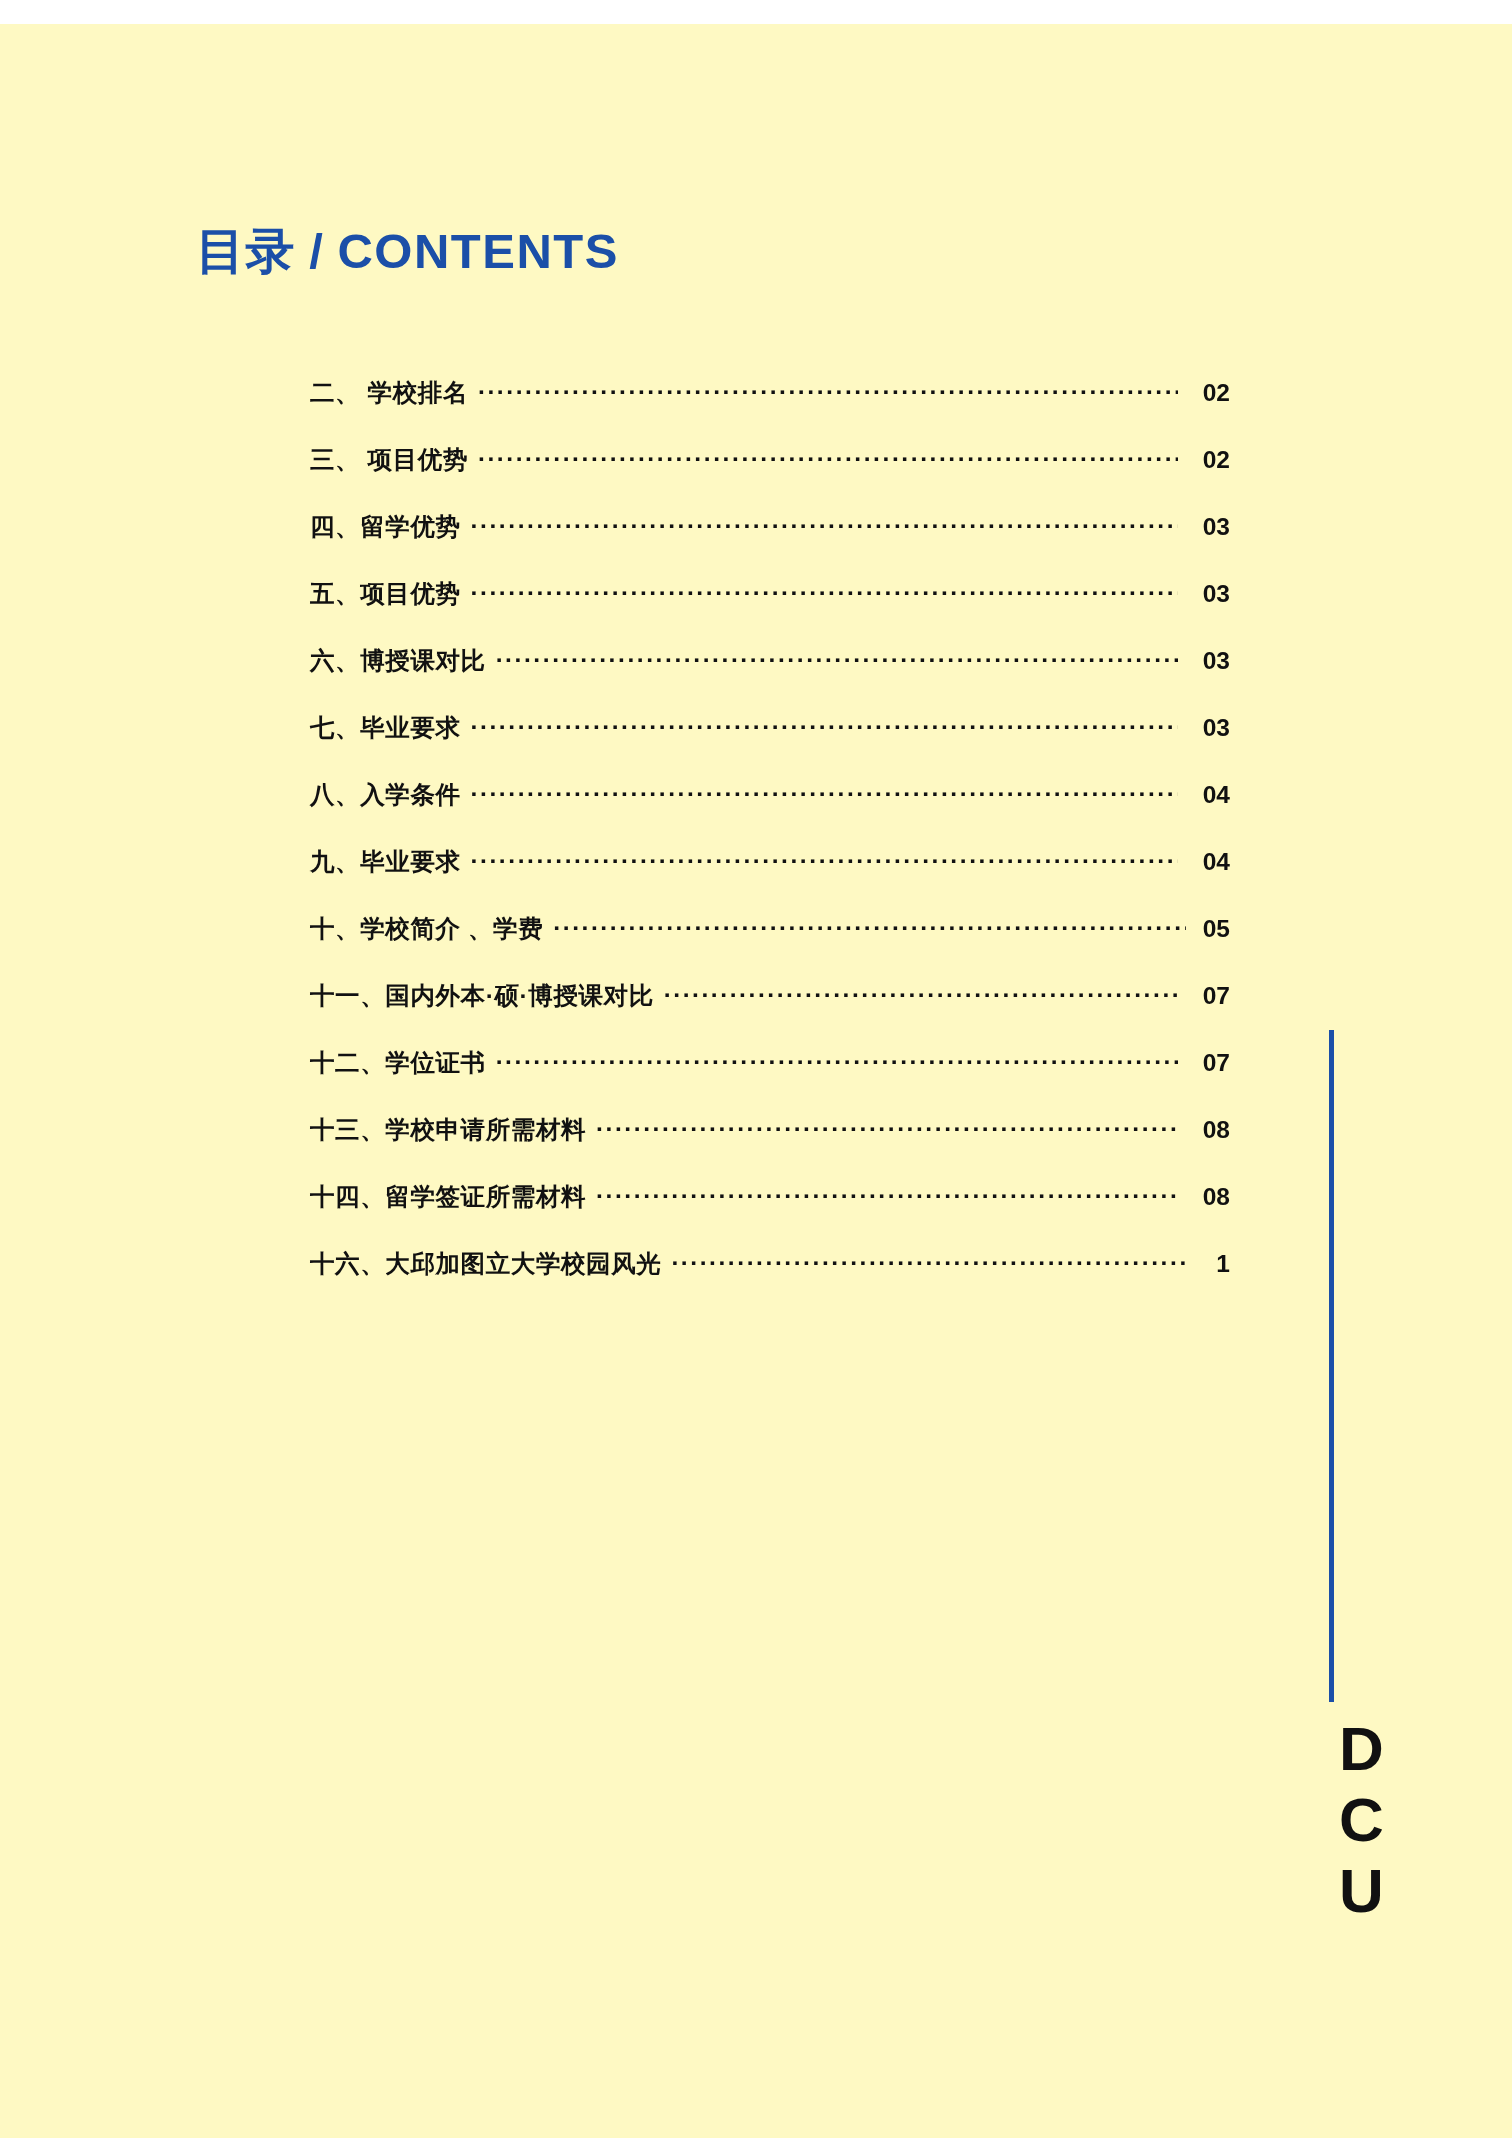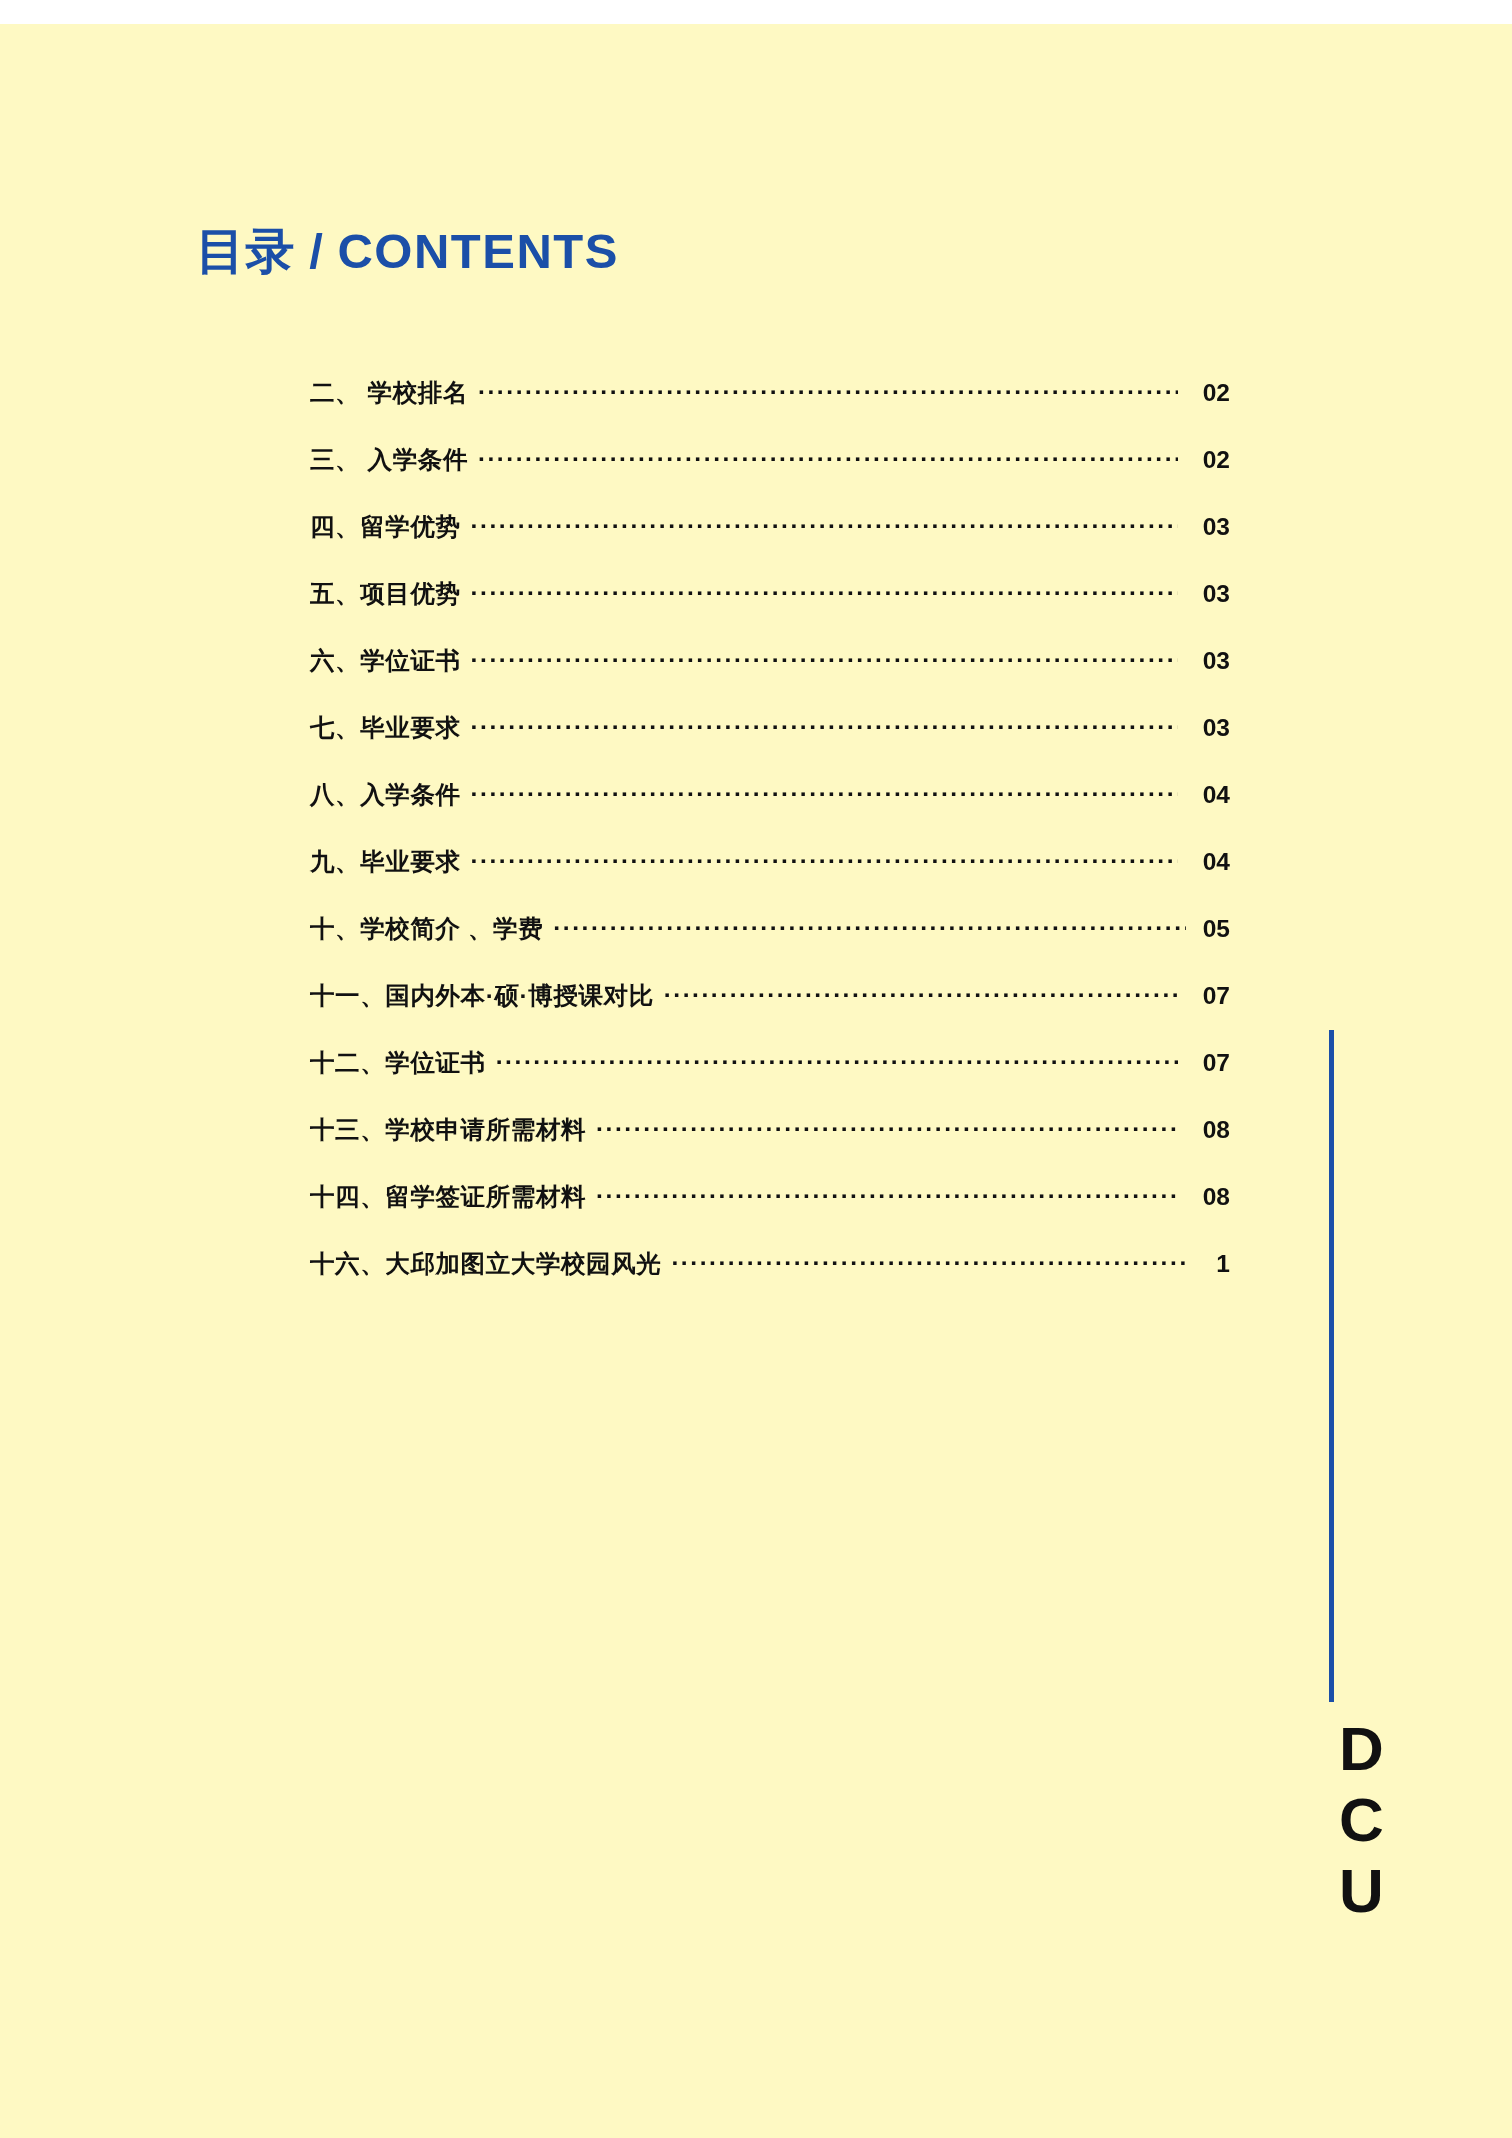--- a/index.html
+++ b/index.html
@@ -128,39 +128,39 @@
   <div class="toc">
 
 
     <div class="toc-row">
       <span class="toc-label">二、 学校排名</span>
       <span class="toc-dots"></span>
       <span class="toc-page">02</span>
     </div>
 
     <div class="toc-row">
-      <span class="toc-label">三、 入学条件</span>
+      <span class="toc-label">三、 项目优势</span>
       <span class="toc-dots"></span>
       <span class="toc-page">02</span>
     </div>
 
     <div class="toc-row">
       <span class="toc-label">四、留学优势</span>
       <span class="toc-dots"></span>
       <span class="toc-page">03</span>
     </div>
 
     <div class="toc-row">
       <span class="toc-label">五、项目优势</span>
       <span class="toc-dots"></span>
       <span class="toc-page">03</span>
     </div>
 
     <div class="toc-row">
-      <span class="toc-label">六、学位证书</span>
+      <span class="toc-label">六、博授课对比</span>
       <span class="toc-dots"></span>
       <span class="toc-page">03</span>
     </div>
 
     <div class="toc-row">
       <span class="toc-label">七、毕业要求</span>
       <span class="toc-dots"></span>
       <span class="toc-page">03</span>
     </div>
 

